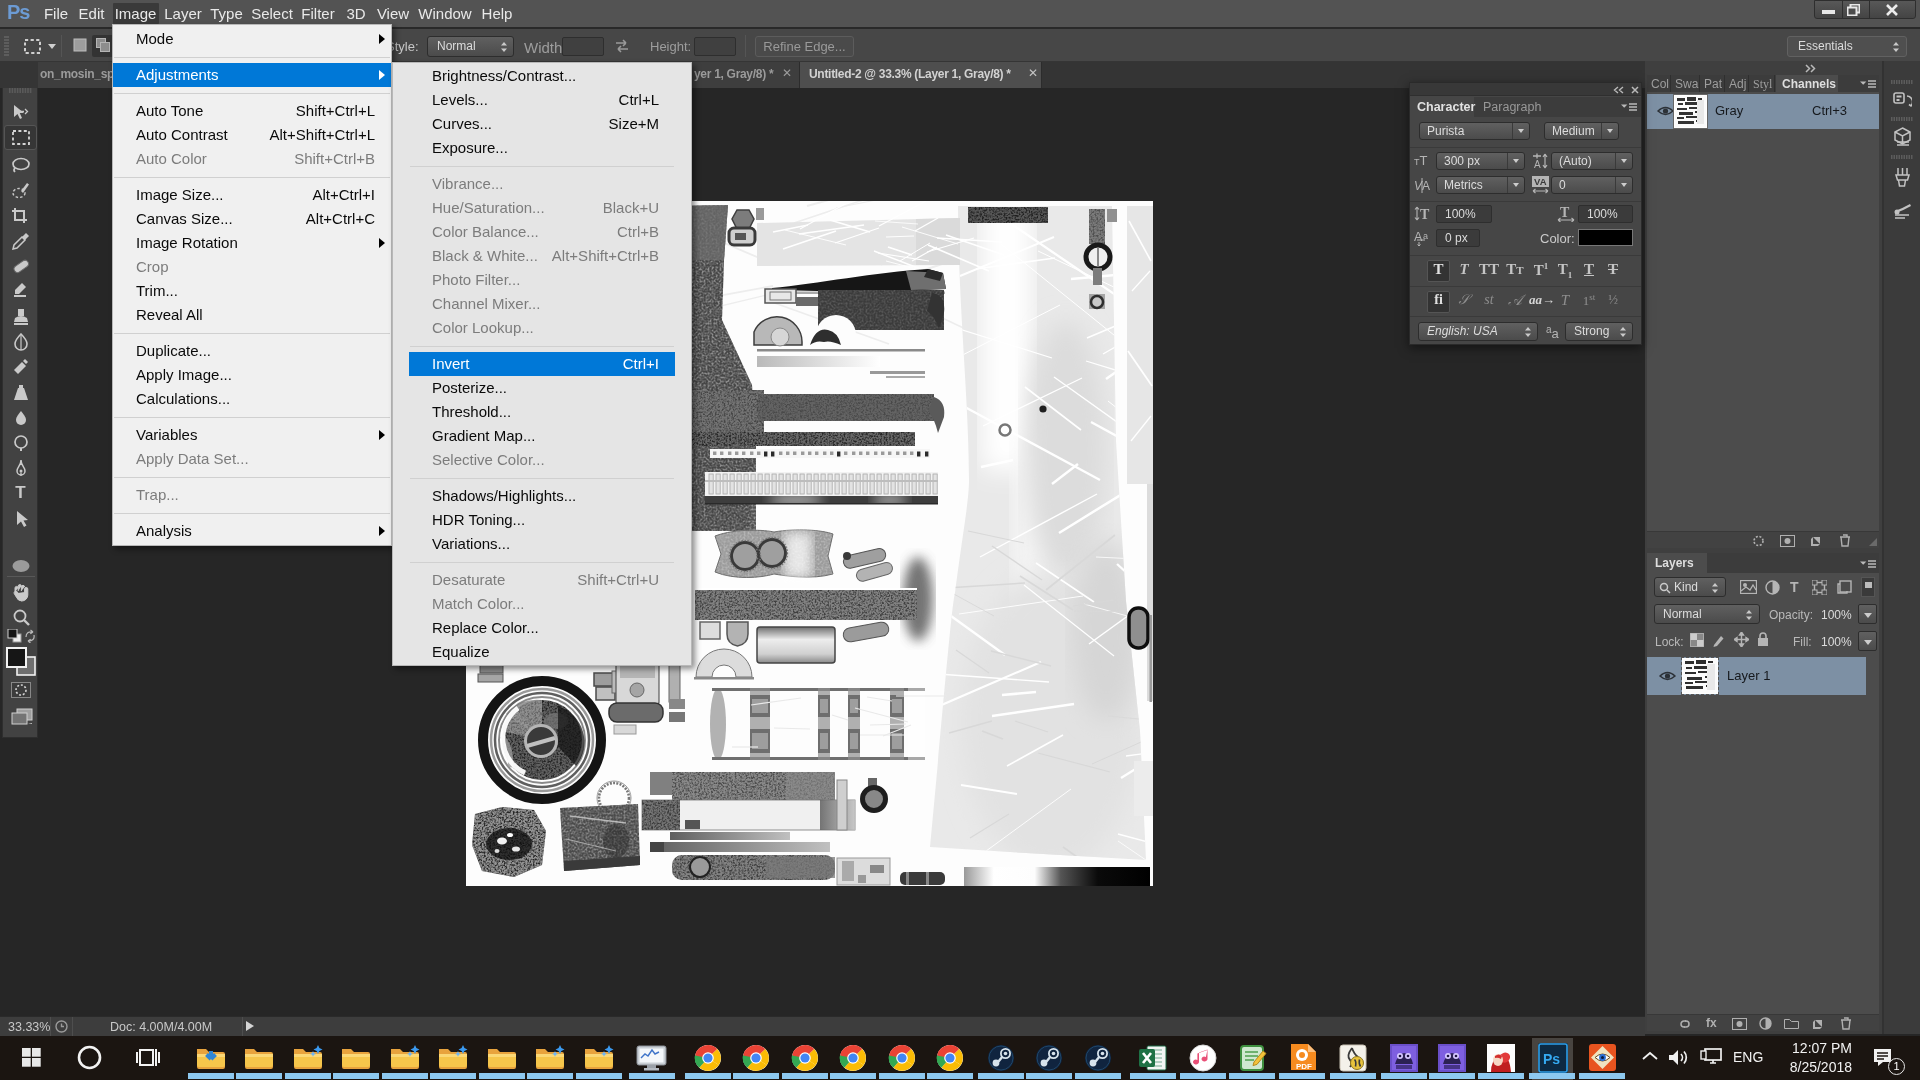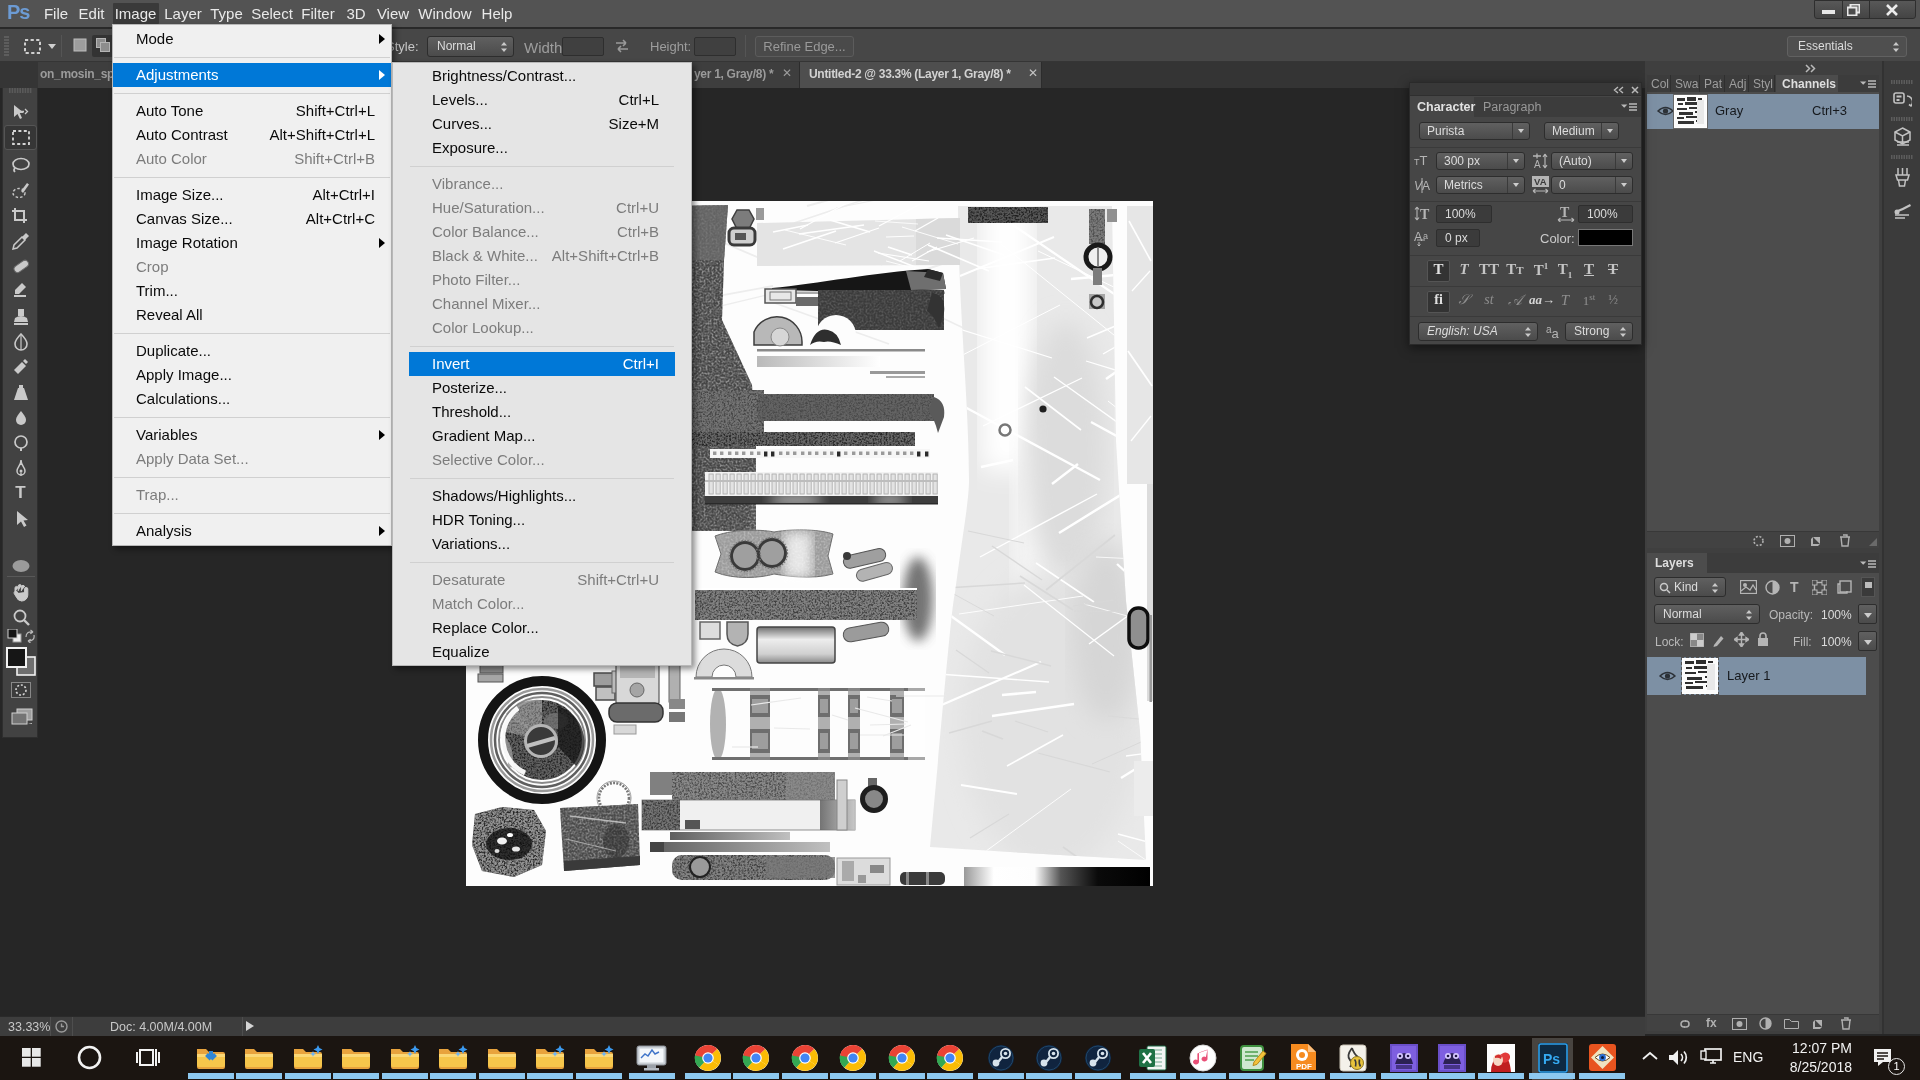--- a/index.html
+++ b/index.html
@@ -702,21 +702,21 @@
     <div class="msep"></div>
     <div class="mrow">Analysis<span class="arr"></span></div>
   </div>
   <div class="abs" id="submenu">
     <div class="mrow">Brightness/Contrast...</div>
     <div class="mrow">Levels...<span class="sc">Ctrl+L</span></div>
     <div class="mrow">Curves...<span class="sc">Size+M</span></div>
     <div class="mrow">Exposure...</div>
     <div class="msep"></div>
     <div class="mrow dis">Vibrance...</div>
-    <div class="mrow dis">Hue/Saturation...<span class="sc">Ctrl+U</span></div>
+    <div class="mrow dis">Hue/Saturation...<span class="sc">Black+U</span></div>
     <div class="mrow dis">Color Balance...<span class="sc">Ctrl+B</span></div>
     <div class="mrow dis">Black &amp; White...<span class="sc">Alt+Shift+Ctrl+B</span></div>
     <div class="mrow dis">Photo Filter...</div>
     <div class="mrow dis">Channel Mixer...</div>
     <div class="mrow dis">Color Lookup...</div>
     <div class="msep"></div>
     <div class="mrow hl">Invert<span class="sc">Ctrl+I</span></div>
     <div class="mrow">Posterize...</div>
     <div class="mrow">Threshold...</div>
     <div class="mrow">Gradient Map...</div>
@@ -743,21 +743,21 @@
     <div class="abs" style="left:2px;top:14px;width:232px;height:473px;background:#4c4c4c;">
       <div class="abs" style="left:0;top:0;width:232px;height:17px;background:#3c3c3c;font-size:12px;color:#9e9e9e;">
         <span class="abs" style="left:4px;top:2px;">Col</span>
           <span class="abs" style="left:23px;top:0;width:1px;height:17px;background:#2f2f2f;"></span>
         <span class="abs" style="left:28px;top:2px;">Swa</span>
           <span class="abs" style="left:52px;top:0;width:1px;height:17px;background:#2f2f2f;"></span>
         <span class="abs" style="left:57px;top:2px;">Pat</span>
           <span class="abs" style="left:77px;top:0;width:1px;height:17px;background:#2f2f2f;"></span>
         <span class="abs" style="left:82px;top:2px;">Adj</span>
           <span class="abs" style="left:101px;top:0;width:1px;height:17px;background:#2f2f2f;"></span>
-        <span class="abs" style="left:106px;top:2px;">Styl</span>
+        <span class="abs" style="left:106px;top:2px;font-family:Liberation Serif, serif;">Styl</span>
           <span class="abs" style="left:127px;top:0;width:1px;height:17px;background:#2f2f2f;"></span>
         <span class="abs" style="left:129px;top:0;width:62px;height:17px;background:#4c4c4c;color:#dedede;font-weight:bold;padding:2px 0 0 6px;">Channels</span>
         <svg class="abs" style="left:213px;top:5px;" width="16" height="9">
             <path d="M0,2 l4,4 4,-4" fill="#b9b9b9" transform="scale(0.8)"></path>
             <path d="M8,1 h8 M8,4 h8 M8,7 h8" stroke="#b9b9b9" stroke-width="1.4"></path>
           </svg>
       </div>
       <div class="abs" style="left:0;top:19px;width:232px;height:35px;background:#7d90a4;">
         <svg class="abs" style="left:10px;top:11px;" width="17" height="12">
             <path d="M1,6 Q 8.5,-1 16,6 Q 8.5,13 1,6 Z" fill="none" stroke="#2c3137" stroke-width="1.5"></path>

